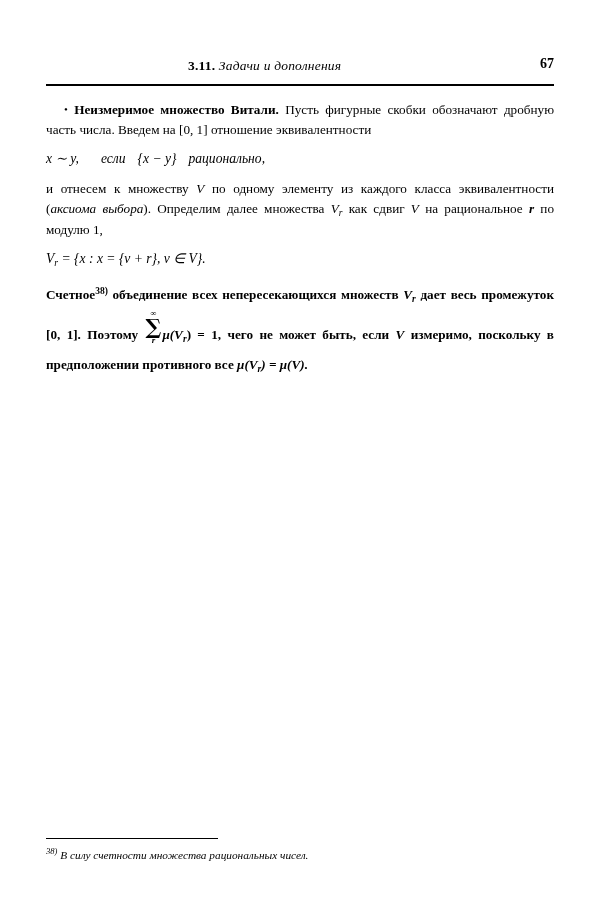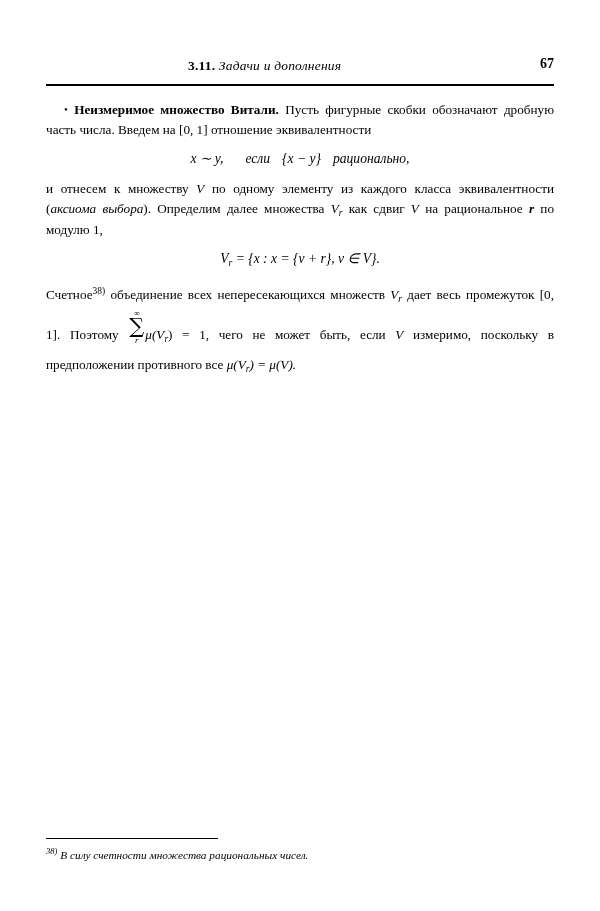--- a/index.html
+++ b/index.html
@@ -79,21 +79,20 @@
   }
   .ital {
     font-style: italic;
     font-family: Liberation Serif, serif;
   }
   .math {
     font-family: "Liberation Serif", serif;
     font-style: italic;
   }
   .display {
-    text-align: center;
     margin: 9px 0 9px 0;
     font-style: italic;
     font-size: 13.6px;
   }
   .display .gap { display: inline-block; width: 22px; }
   .display .gap-s { display: inline-block; width: 12px; }
   .sub {
     font-size: 0.72em;
     vertical-align: -0.28em;
     font-style: italic;
@@ -124,20 +123,21 @@
     font-family: "DejaVu Serif", serif;
   }
   .inline-sum .lim-bot {
     display: block;
     font-size: 9px;
     line-height: 8px;
     font-style: italic;
   }
   .tall-line {
     line-height: 2.25;
+    font-weight: bold;
   }
   .footnote-rule {
     position: absolute;
     left: 46px;
     top: 838px;
     width: 172px;
     height: 1.2px;
     background: #000;
   }
   .footnote {

